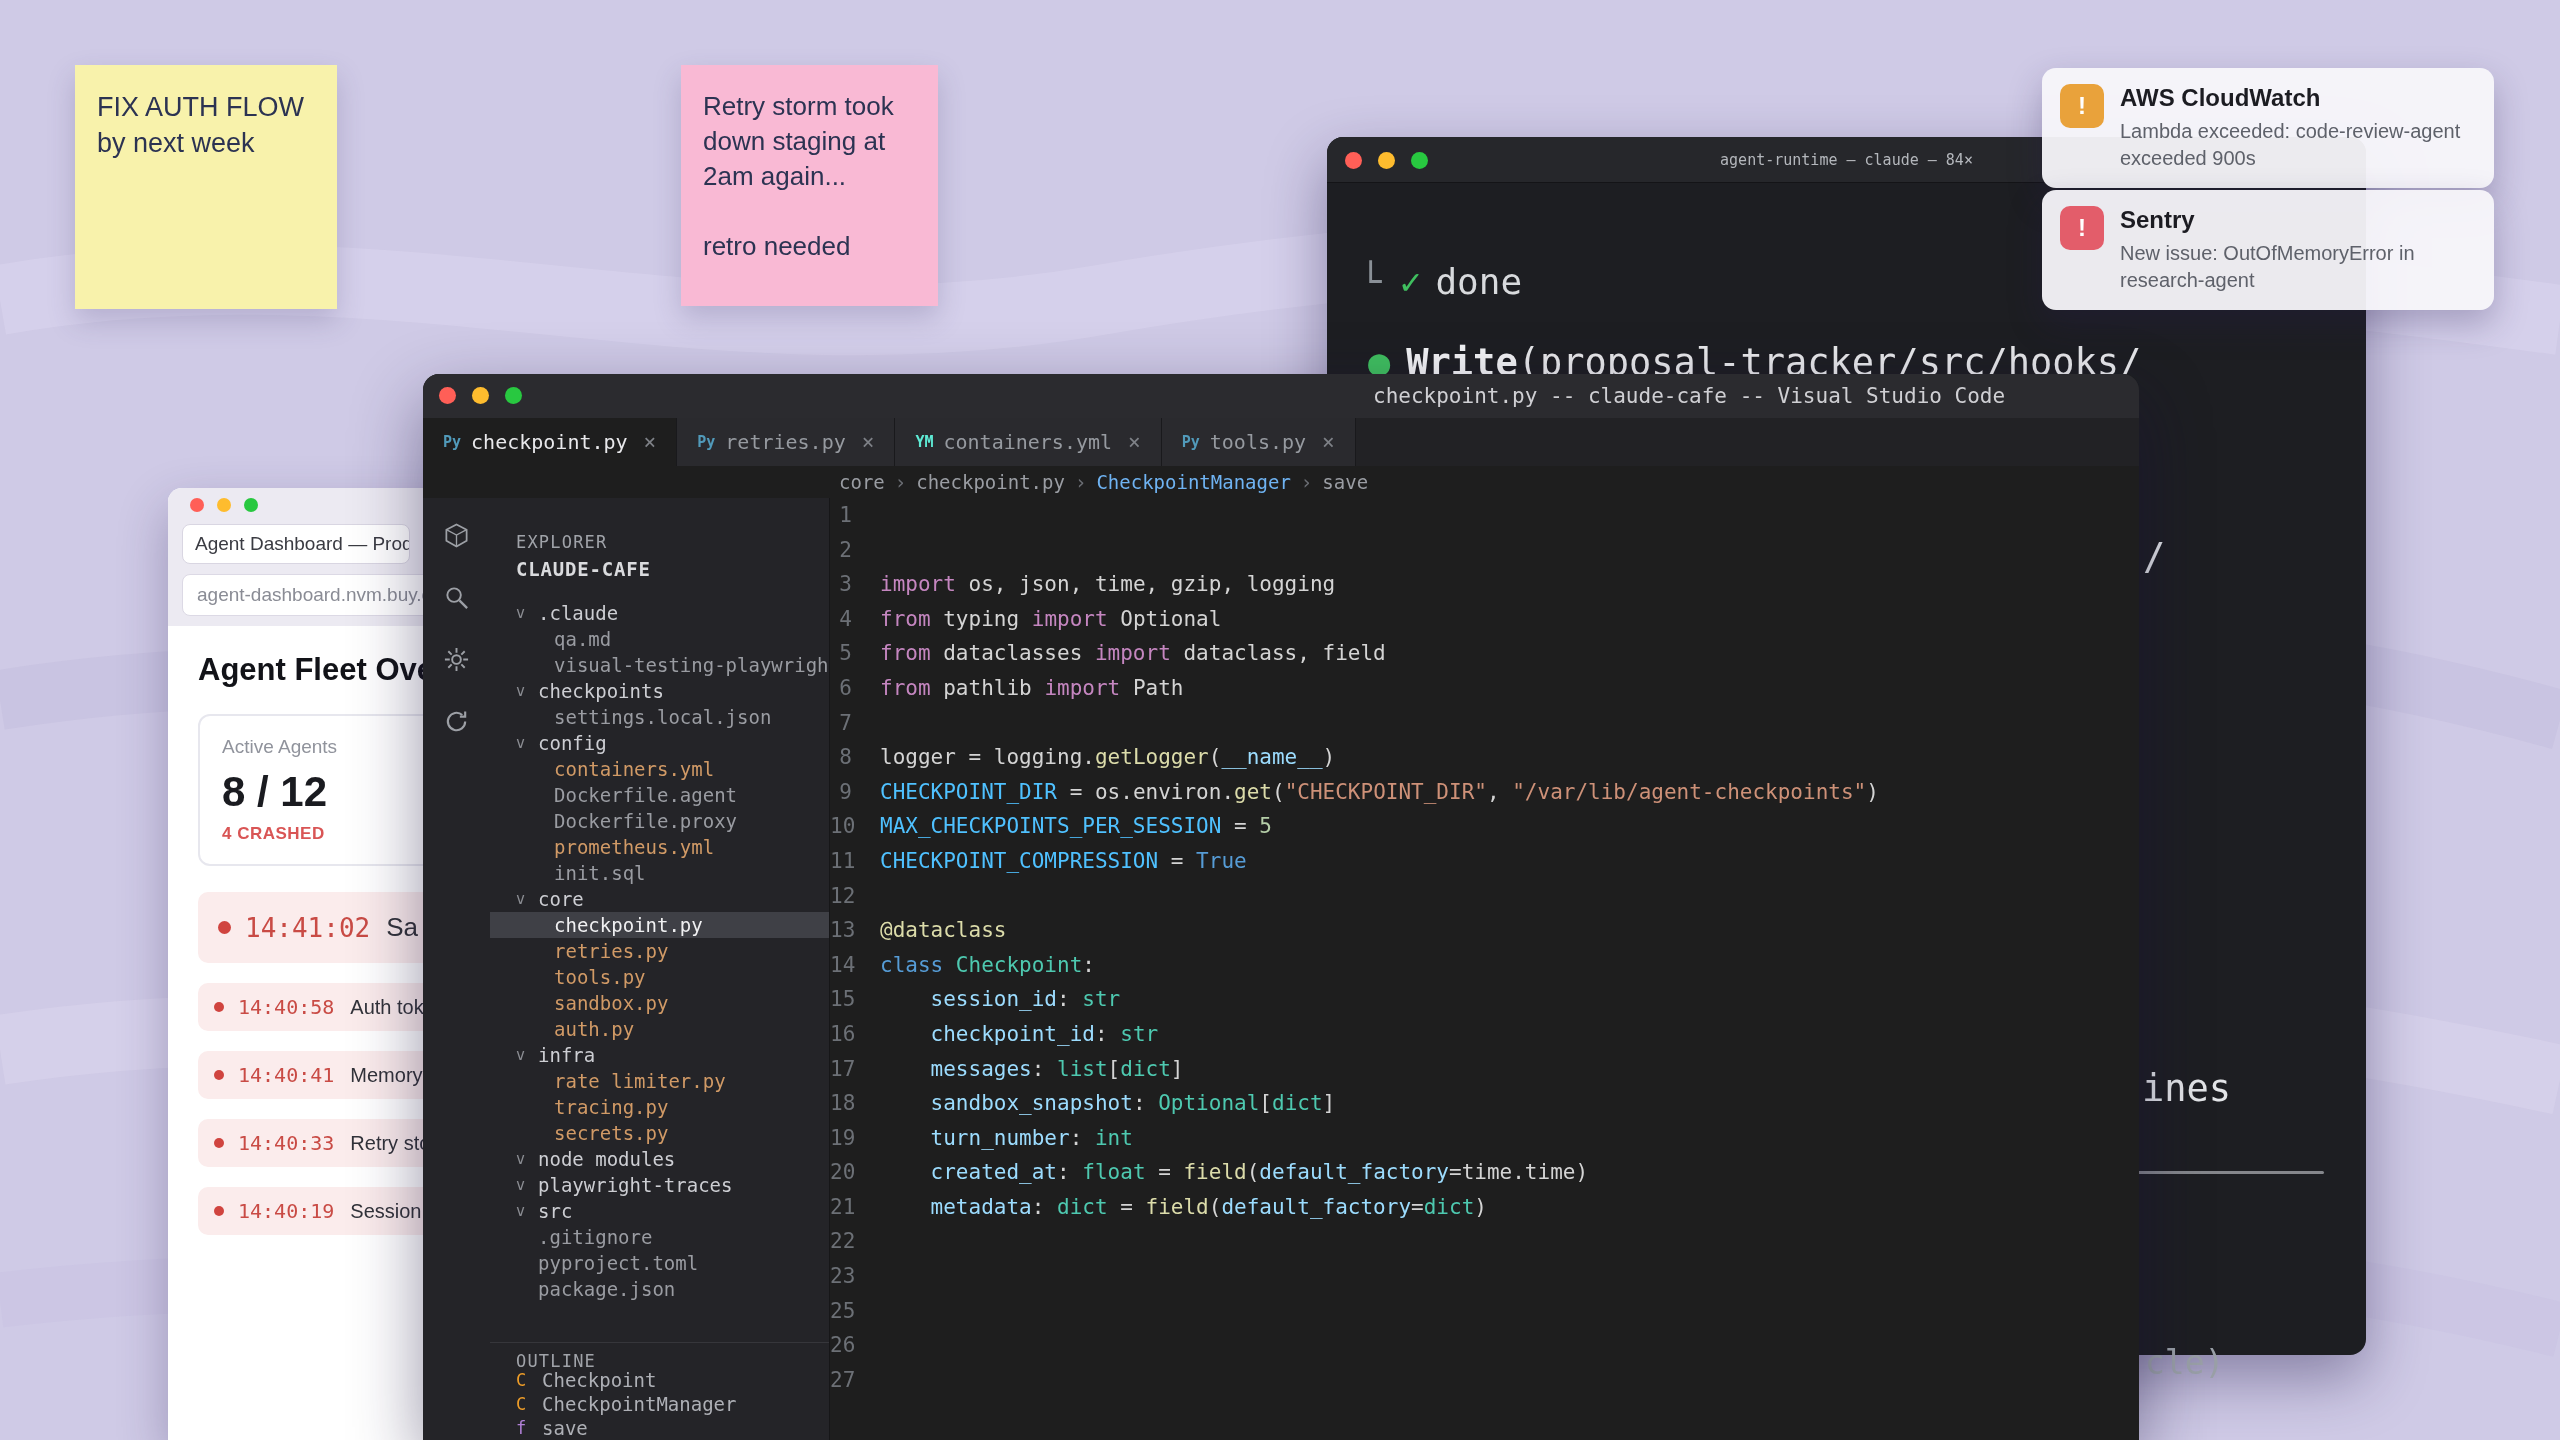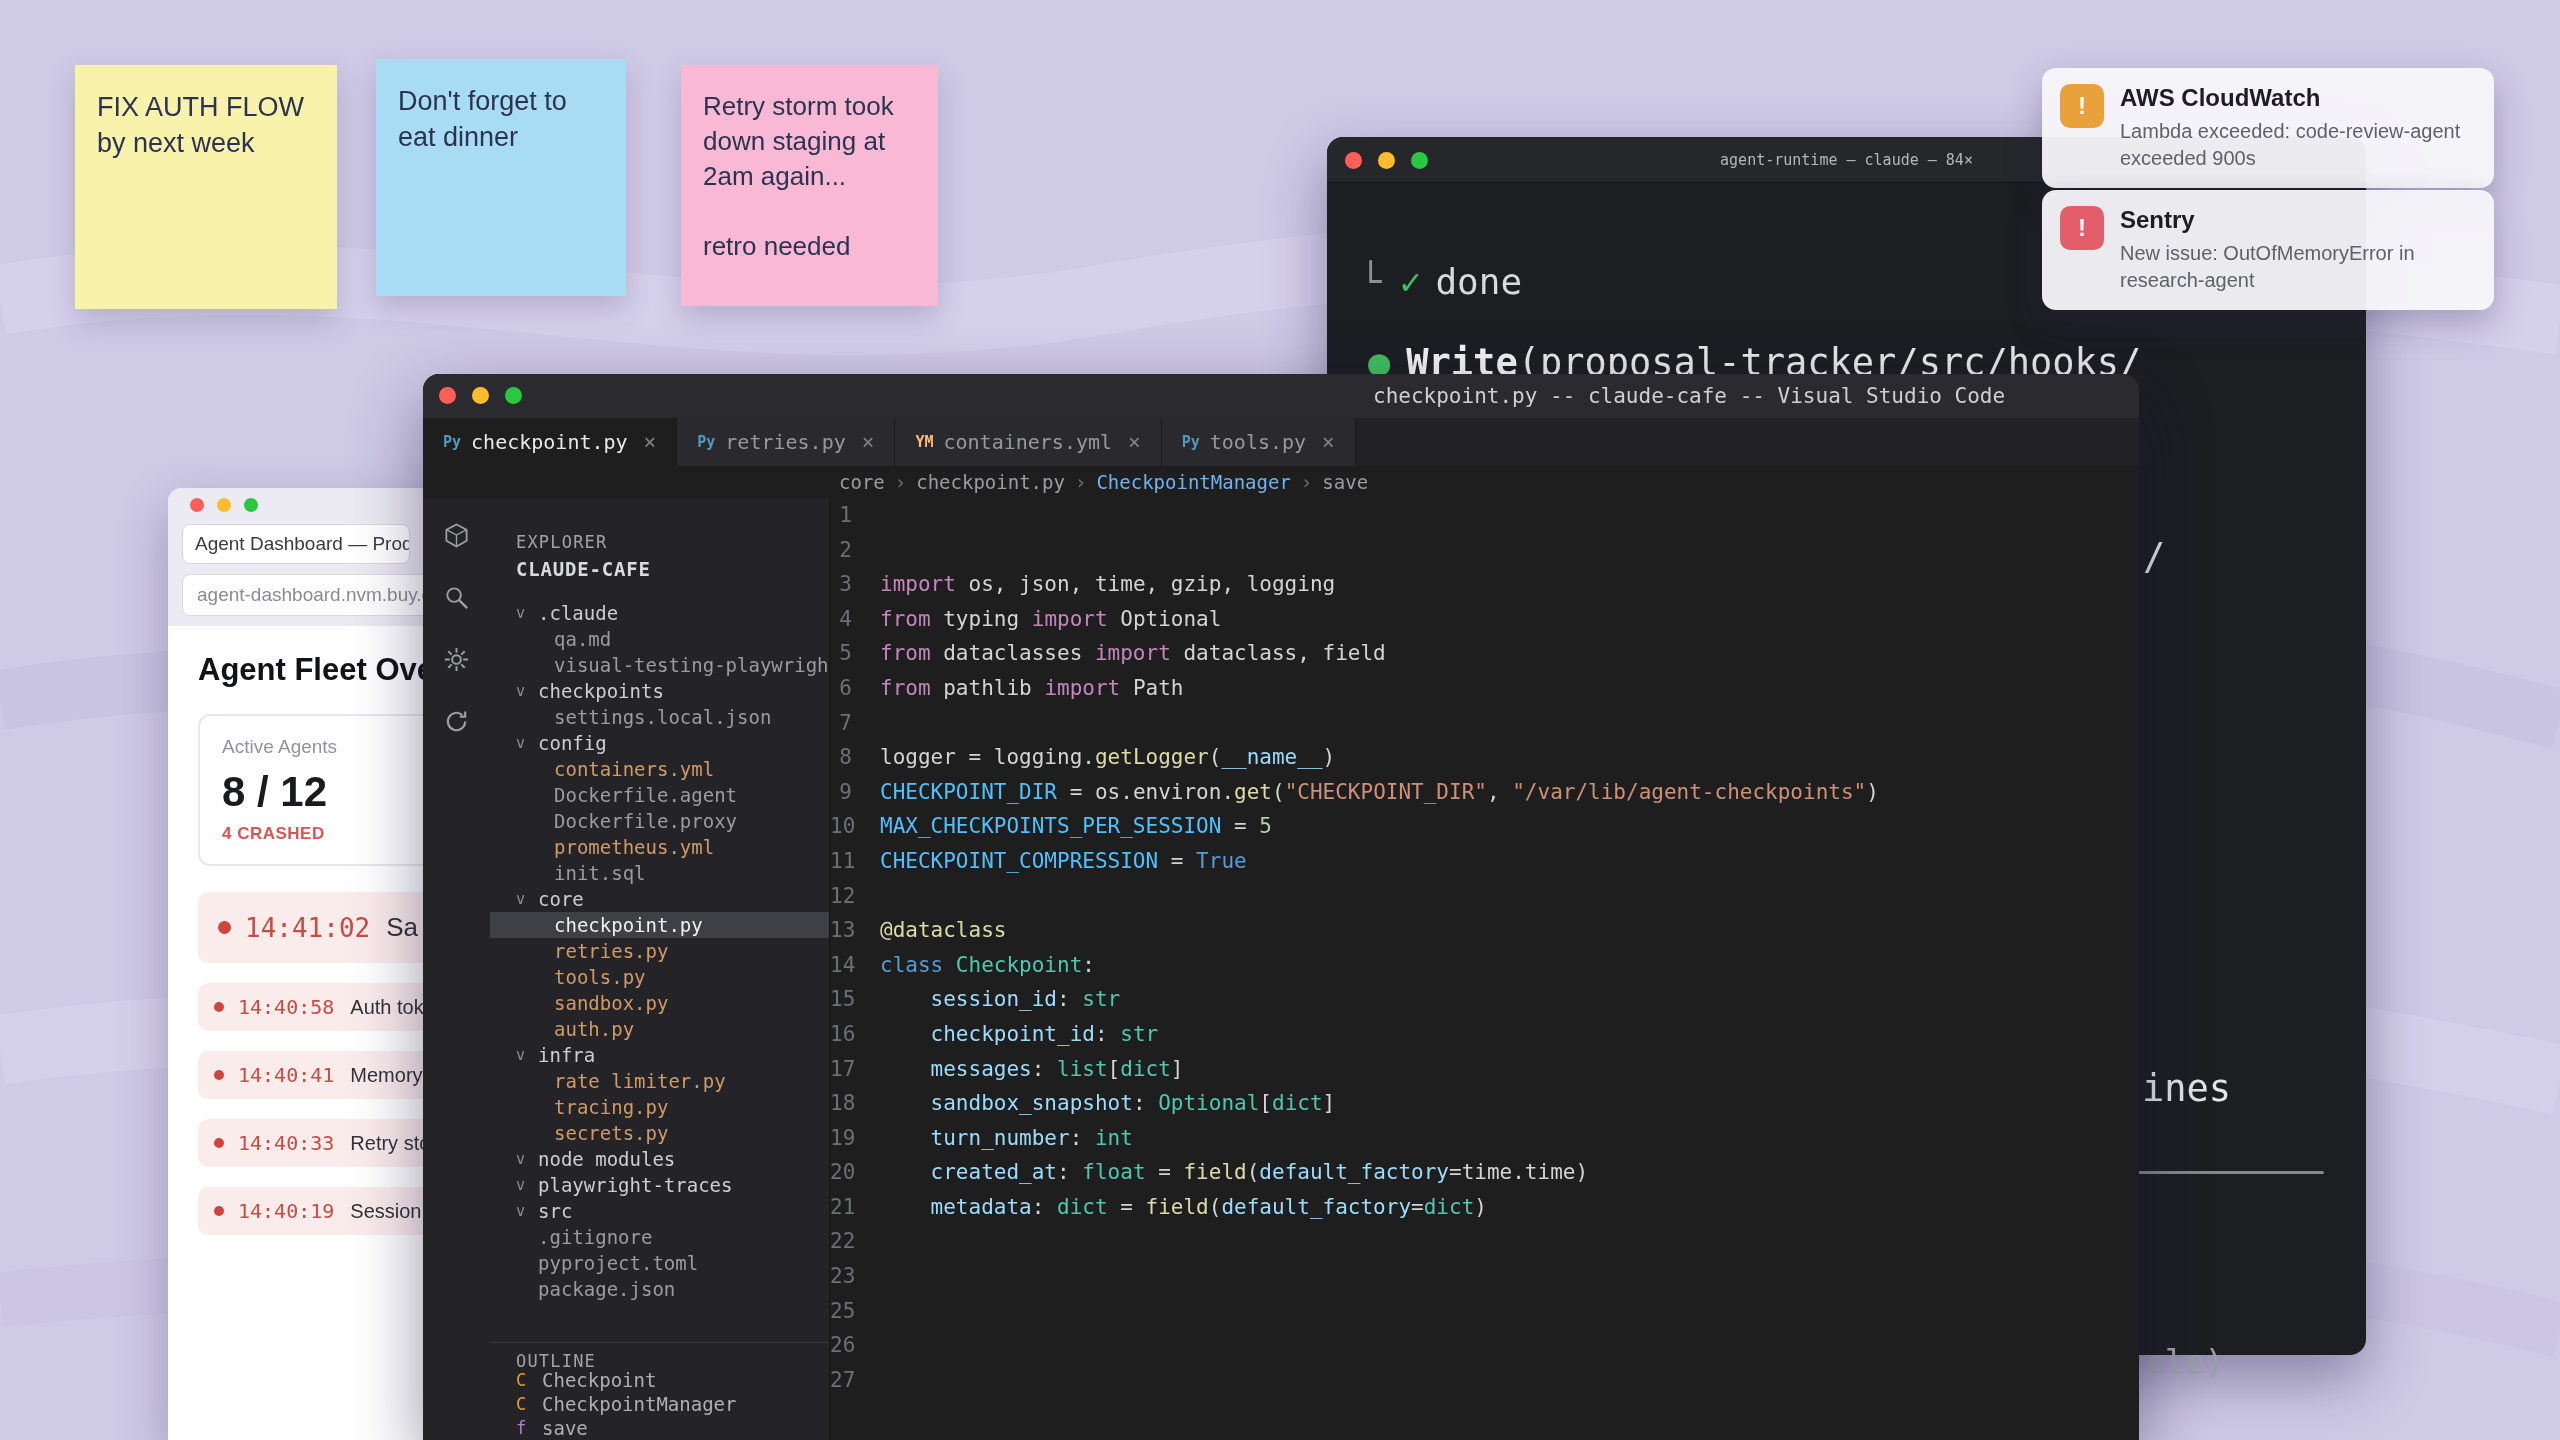--- a/index.html
+++ b/index.html
@@ -121,21 +121,20 @@
 <div class="desktop">
 
   <svg class="waves" width="2560" height="1440">
     <path d="M0,300 C400,230 700,370 1100,300 S1900,230 2560,320" stroke="#dbd5ee" stroke-width="70" fill="none" opacity="0.55"></path>
     <path d="M0,700 C500,620 900,780 1400,700 S2200,620 2560,720" stroke="#c4bddd" stroke-width="60" fill="none" opacity="0.5"></path>
     <path d="M0,1050 C450,980 850,1120 1300,1050 S2100,980 2560,1080" stroke="#dbd5ee" stroke-width="70" fill="none" opacity="0.5"></path>
     <path d="M0,1300 C500,1240 900,1360 1400,1300 S2200,1240 2560,1330" stroke="#c8c1e2" stroke-width="55" fill="none" opacity="0.45"></path>
   </svg>
 
   <div class="sticky yellow" style="background: rgb(248, 242, 171);">FIX AUTH FLOW by next week</div>
-  <div class="sticky blue" style="background: rgb(168, 220, 244);">Don't forget to eat dinner</div>
   <div class="sticky pink" style="background: rgb(249, 185, 212);">Retry storm took down staging at 2am again...
 
 retro needed</div>
 
   <div class="terminal">
     <div class="term-title">
       <div class="lights">
         <span class="light r"></span>
         <span class="light y"></span>
         <span class="light g"></span>
@@ -216,21 +215,21 @@
           <span class="tabicon" style="color: rgb(81, 154, 186);">Py</span>
           <span class="tablabel">checkpoint.py</span>
           <span class="tabclose">×</span>
         </div>
         <div class="tab">
           <span class="tabicon" style="color: rgb(81, 154, 186);">Py</span>
           <span class="tablabel">retries.py</span>
           <span class="tabclose">×</span>
         </div>
         <div class="tab">
-          <span class="tabicon" style="color: #fdba74;">YM</span>
+          <span class="tabicon" style="color: #5eead4;">YM</span>
           <span class="tablabel">containers.yml</span>
           <span class="tabclose">×</span>
         </div>
         <div class="tab">
           <span class="tabicon" style="color: rgb(81, 154, 186);">Py</span>
           <span class="tablabel">tools.py</span>
           <span class="tabclose">×</span>
         </div>
       </div>
     <div class="vs-crumbs" id="breadcrumbs">

